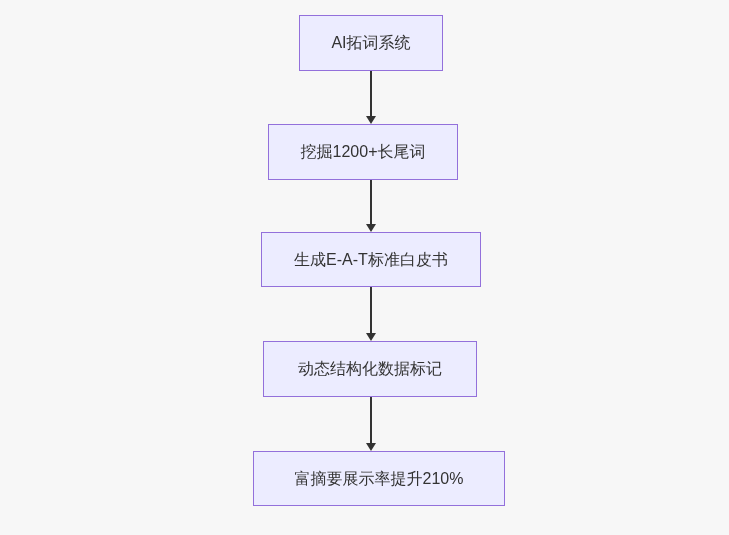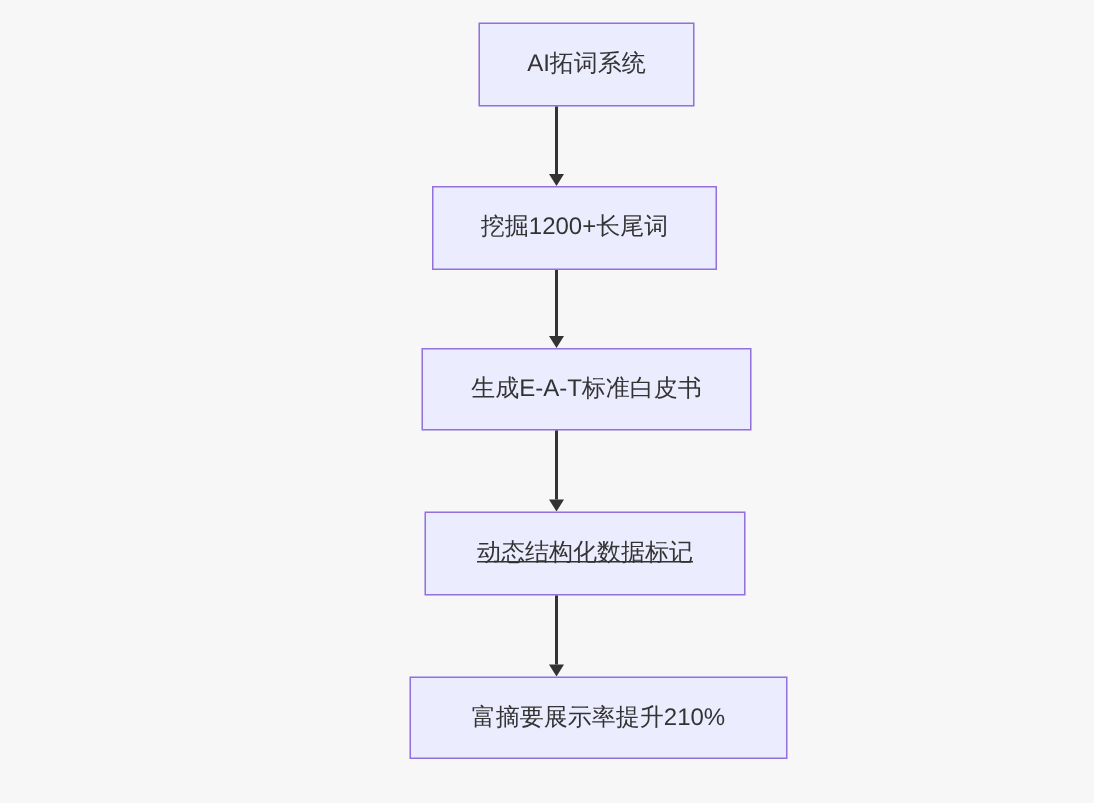--- a/index.html
+++ b/index.html
@@ -22,21 +22,20 @@
     box-sizing: border-box;
     background: var(--node-fill, #ececff);
     border: 1px solid var(--node-border, #9370db);
     color: var(--node-text, #333333);
     display: flex;
     align-items: center;
     justify-content: center;
     text-align: center;
     font-size: 16px;
     line-height: 1.2;
-    margin-left: 20px;
   }
   .node span {
     padding: 0 10px;
     white-space: nowrap;
   }
   .edge {
     position: absolute;
     width: 2px;
     background: var(--arrow-color, #333333);
   }
@@ -49,21 +48,21 @@
     width: 0;
     height: 0;
     border-left: 5px solid transparent;
     border-right: 5px solid transparent;
     border-top: 8px solid var(--arrow-color, #333333);
   }
   
   #node-0 { left: 299px; top: 15px;  width: 144px; height: 56px; }
   #node-1 { left: 268px; top: 124px; width: 190px; height: 56px; }
   #node-2 { left: 261px; top: 232px; width: 220px; height: 55px; }
-  #node-3 { left: 263px; top: 341px; width: 214px; height: 56px; text-decoration: underline; }
+  #node-3 { left: 263px; top: 341px; width: 214px; height: 56px; }
   #node-4 { left: 253px; top: 451px; width: 252px; height: 55px; }
   
   #edge-0 { left: 370px; top: 71px;  height: 45px; }
   #edge-1 { left: 370px; top: 180px; height: 44px; }
   #edge-2 { left: 370px; top: 287px; height: 46px; }
   #edge-3 { left: 370px; top: 397px; height: 46px; }
 </style>
 </head>
 <body>
 

